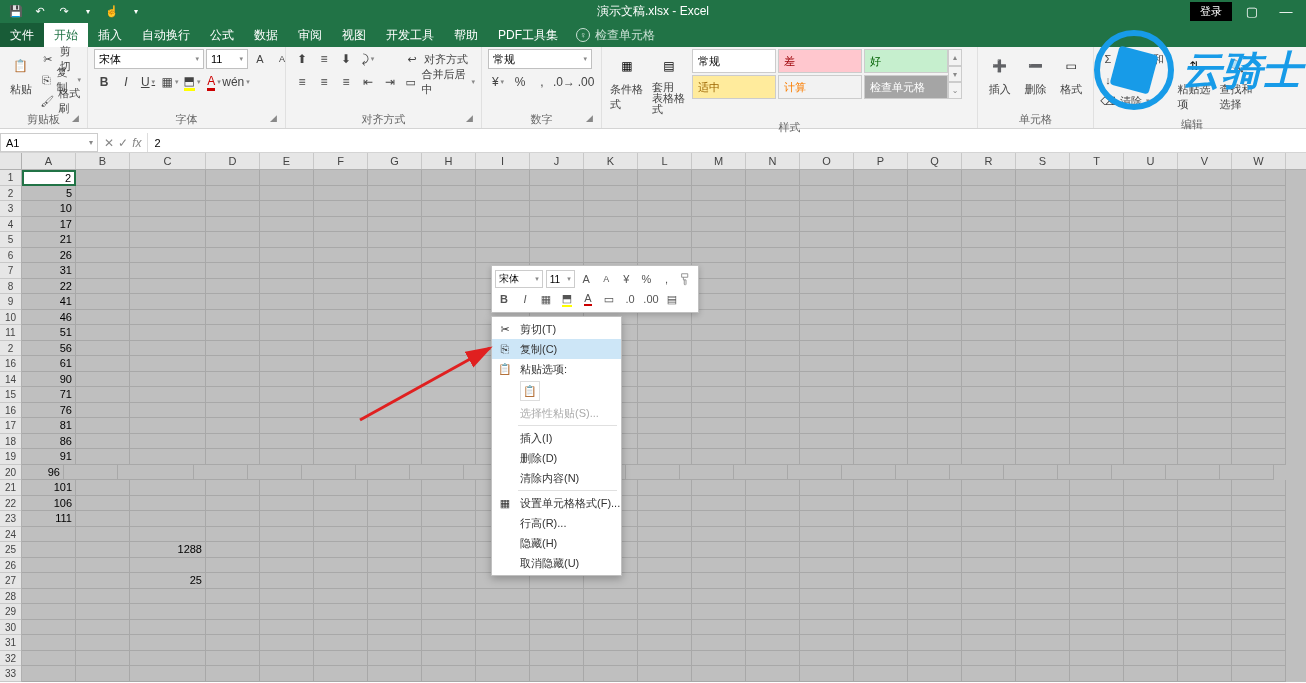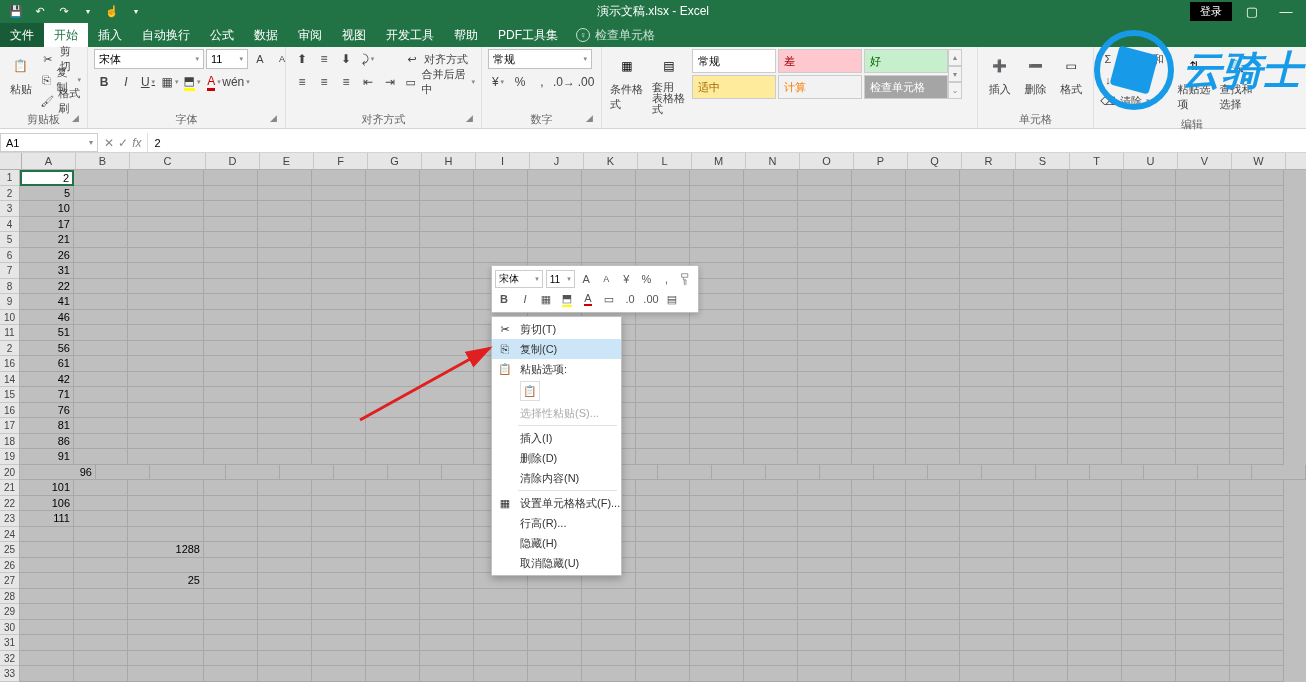--- a/index.html
+++ b/index.html
@@ -279,20 +279,21 @@
           <div class="style-cell calc">计算</div>
           <div class="style-cell check">检查单元格</div>
         </div>
         <div class="style-nav">
           <div>▴</div>
           <div>▾</div>
           <div>⌄</div>
         </div>
       </div>
     </div>
+    <div class="rgroup-label">样式</div>
   </div>
 
   <div class="rgroup" style="width:116px">
     <div class="rgroup-body">
       <div class="big-btn">
           <span class="big-icon">➕</span>
           <span class="big-btn-label">插入</span>
         </div>
       <div class="big-btn">
           <span class="big-icon">➖</span>
@@ -734,21 +735,21 @@
           <div class="cell" style="width: 54px;"></div>
           <div class="cell" style="width: 54px;"></div>
           <div class="cell" style="width: 54px;"></div>
           <div class="cell" style="width: 54px;"></div>
           <div class="cell" style="width: 54px;"></div>
           <div class="cell" style="width: 54px;"></div>
           <div class="cell" style="width: 54px;"></div>
           <div class="cell" style="width: 54px;"></div>
         </div>
         <div class="row">
-          <div class="cell" style="width: 54px;">42</div>
+          <div class="cell" style="width: 54px;">90</div>
           <div class="cell" style="width: 54px;"></div>
           <div class="cell" style="width: 76px;"></div>
           <div class="cell" style="width: 54px;"></div>
           <div class="cell" style="width: 54px;"></div>
           <div class="cell" style="width: 54px;"></div>
           <div class="cell" style="width: 54px;"></div>
           <div class="cell" style="width: 54px;"></div>
           <div class="cell" style="width: 54px;"></div>
           <div class="cell" style="width: 54px;"></div>
           <div class="cell" style="width: 54px;"></div>
@@ -884,21 +885,21 @@
           <div class="cell" style="width: 54px;"></div>
           <div class="cell" style="width: 54px;"></div>
           <div class="cell" style="width: 54px;"></div>
           <div class="cell" style="width: 54px;"></div>
           <div class="cell" style="width: 54px;"></div>
           <div class="cell" style="width: 54px;"></div>
           <div class="cell" style="width: 54px;"></div>
           <div class="cell" style="width: 54px;"></div>
         </div>
         <div class="row">
-          <div class="cell" style="width: 76px;">96</div>
+          <div class="cell" style="width: 42px;">96</div>
           <div class="cell" style="width: 54px;"></div>
           <div class="cell" style="width: 76px;"></div>
           <div class="cell" style="width: 54px;"></div>
           <div class="cell" style="width: 54px;"></div>
           <div class="cell" style="width: 54px;"></div>
           <div class="cell" style="width: 54px;"></div>
           <div class="cell" style="width: 54px;"></div>
           <div class="cell" style="width: 54px;"></div>
           <div class="cell" style="width: 54px;"></div>
           <div class="cell" style="width: 54px;"></div>

